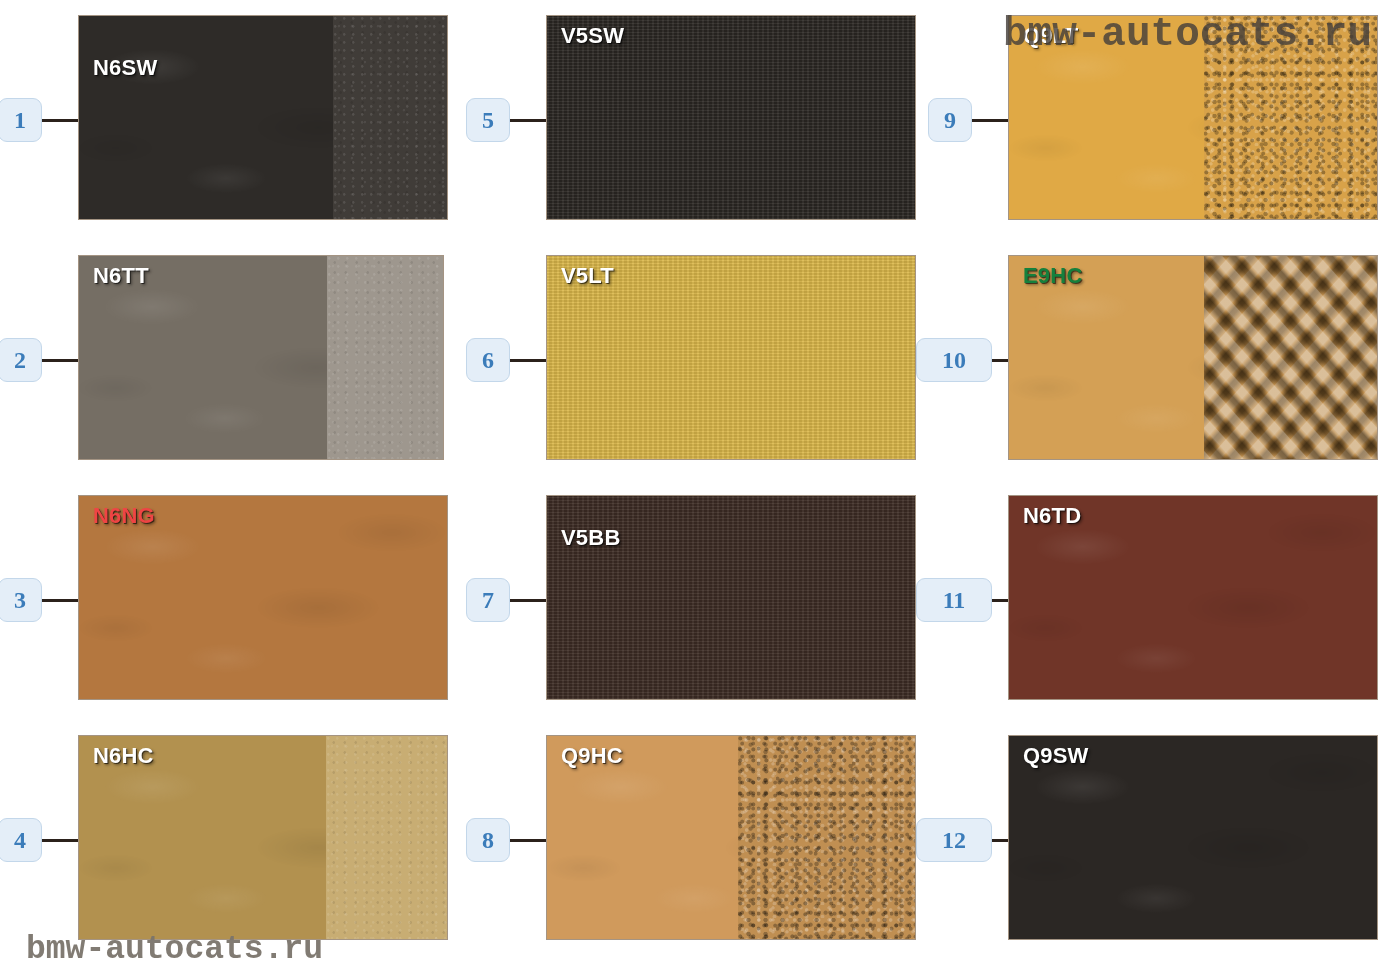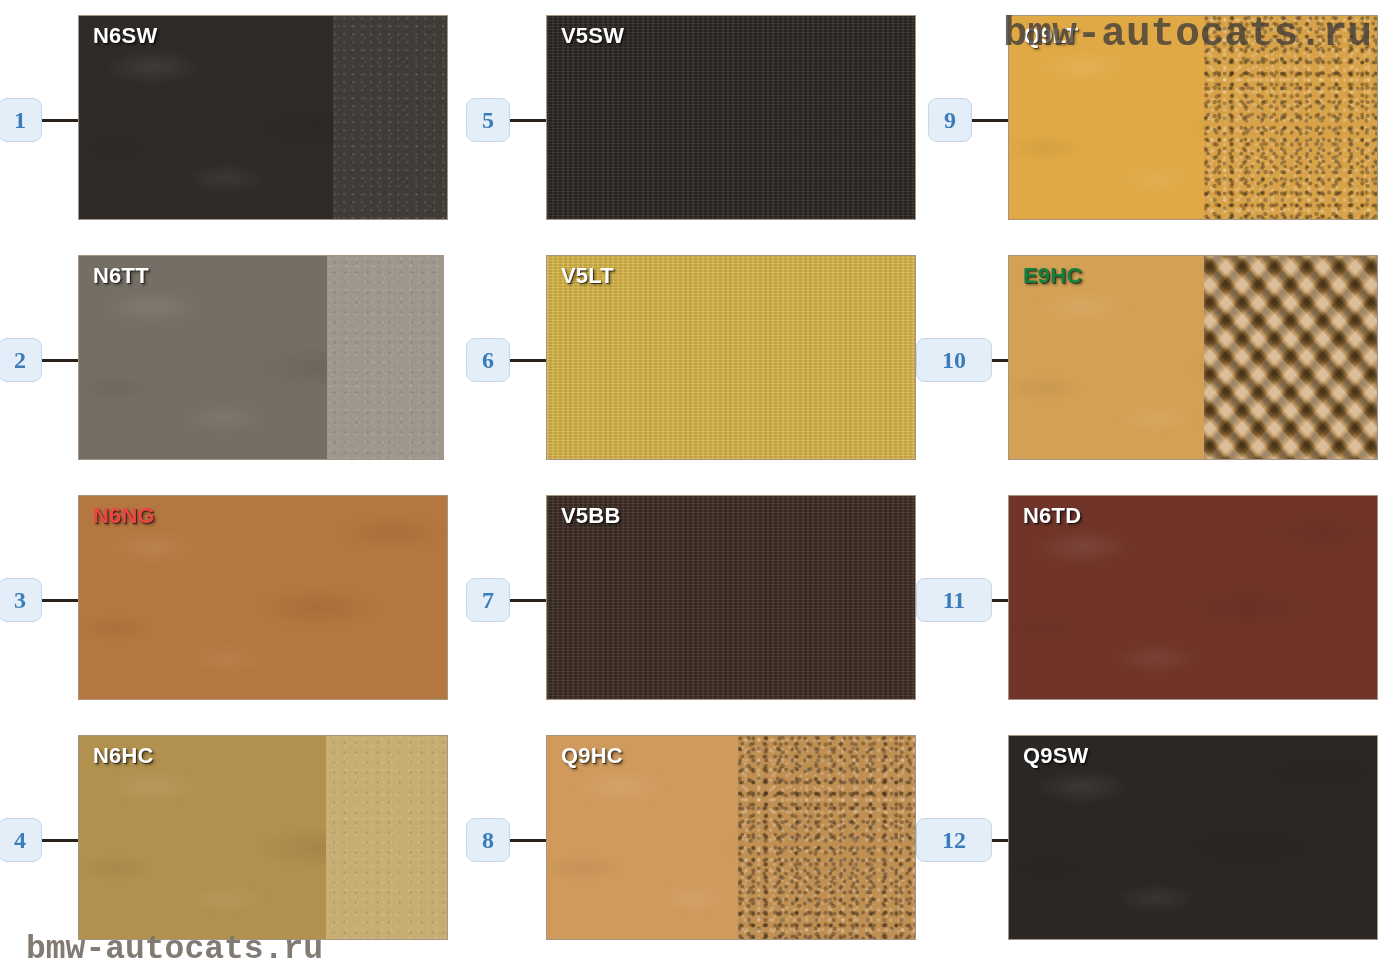--- a/index.html
+++ b/index.html
@@ -207,21 +207,21 @@
       <div class="leader-line" style="left: 32px; top: 119px; width: 46px;"></div>
       <div class="callout-badge" style="left: -2px; top: 98px;">
         <span>1</span>
       </div>
       <div class="swatch-panel" style="left: 78px; top: 15px; width: 370px; height: 205px;">
         <div class="panel-base" style="background: rgb(46, 43, 40);"></div>
         <div class="tex-cloud"></div>
         <div class="panel-right" style="width: 31%; background: rgb(64, 60, 56);">
           <div class="tex-grain"></div>
         </div>
-        <div class="panel-label" style="color: rgb(255, 255, 255);">N6SW</div>
+        <div class="panel-label" style="color: rgb(255, 255, 255); margin-top: 32px;">N6SW</div>
       </div>
     </div>
     <div class="swatch-cell">
       <div class="leader-line" style="left: 32px; top: 359px; width: 46px;"></div>
       <div class="callout-badge" style="left: -2px; top: 338px;">
         <span>2</span>
       </div>
       <div class="swatch-panel" style="left: 78px; top: 255px; width: 366px; height: 205px;">
         <div class="panel-base" style="background: rgb(117, 110, 100);"></div>
         <div class="tex-cloud"></div>
@@ -279,21 +279,21 @@
       </div>
     </div>
     <div class="swatch-cell">
       <div class="leader-line" style="left: 500px; top: 599px; width: 46px;"></div>
       <div class="callout-badge" style="left: 466px; top: 578px;">
         <span>7</span>
       </div>
       <div class="swatch-panel" style="left: 546px; top: 495px; width: 370px; height: 205px;">
         <div class="panel-base" style="background: rgb(61, 44, 36);"></div>
         <div class="tex-weave"></div>
-        <div class="panel-label" style="color: rgb(255, 255, 255);">V5BB</div>
+        <div class="panel-label" style="color: rgb(255, 255, 255); margin-top: 22px;">V5BB</div>
       </div>
     </div>
     <div class="swatch-cell">
       <div class="leader-line" style="left: 500px; top: 839px; width: 46px;"></div>
       <div class="callout-badge" style="left: 466px; top: 818px;">
         <span>8</span>
       </div>
       <div class="swatch-panel" style="left: 546px; top: 735px; width: 370px; height: 205px;">
         <div class="panel-base" style="background: rgb(208, 154, 92);"></div>
         <div class="tex-cloud"></div>

